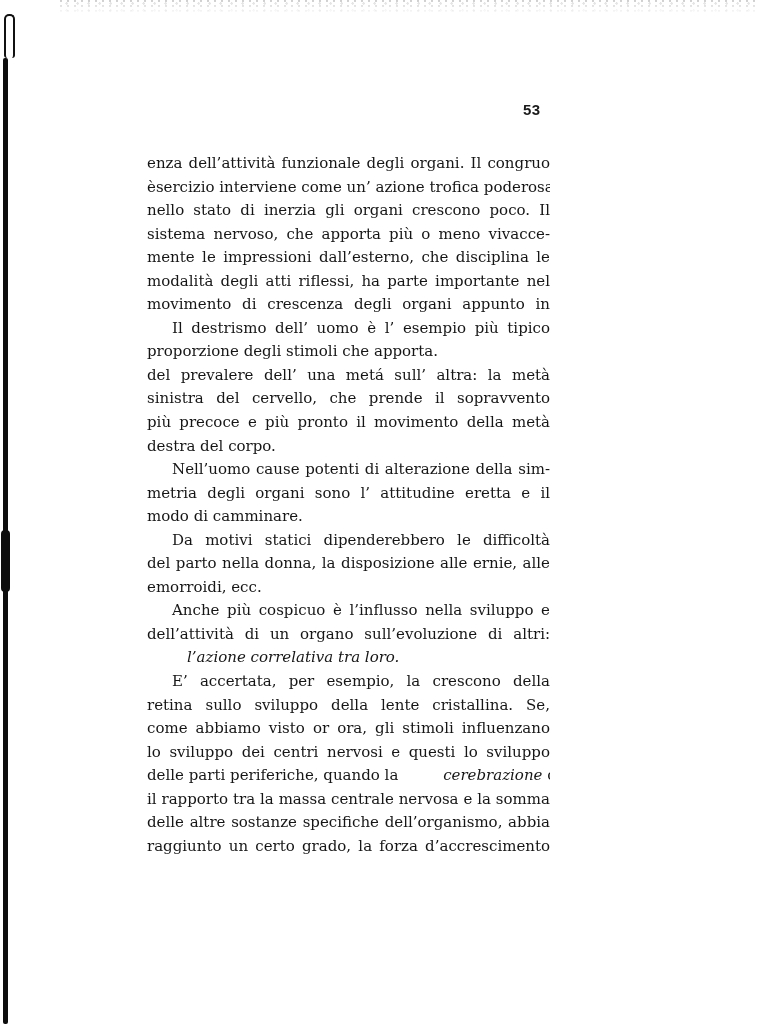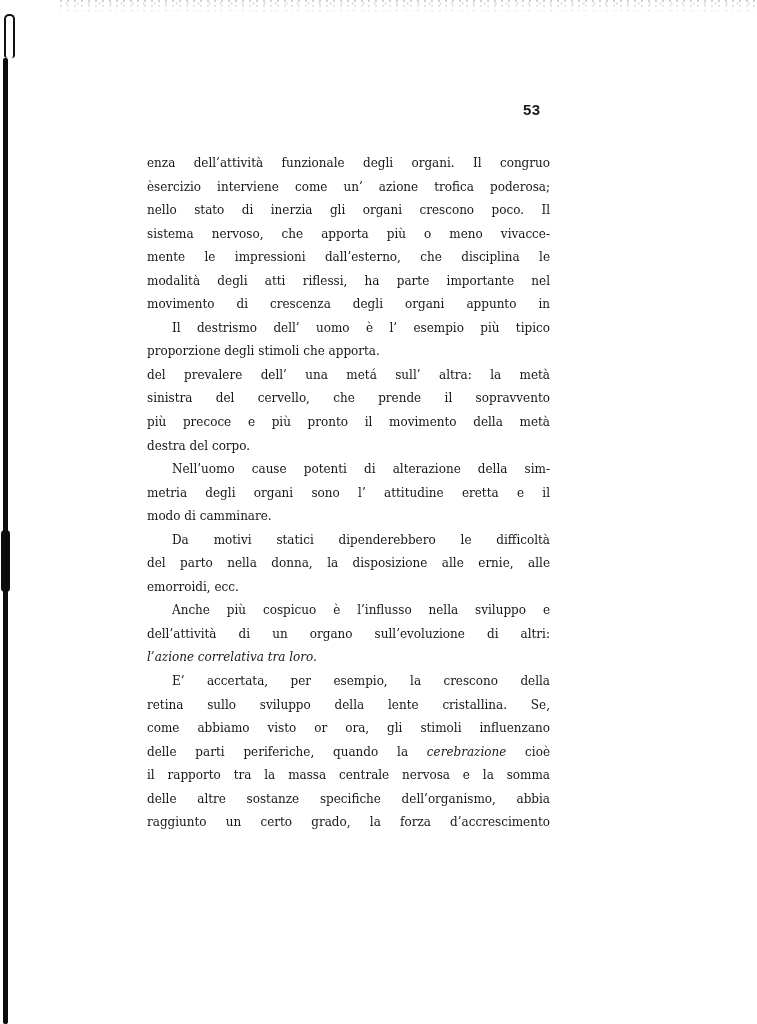--- a/index.html
+++ b/index.html
@@ -69,34 +69,35 @@
     .text-block {
       position: absolute;
       left: 147px;
       top: 152px;
       width: 403px;
     }
     .line {
       display: block;
       height: 23.55px;
       line-height: 23.55px;
-      font-size: 12px;
+      font-size: 15px;
       white-space: nowrap;
       text-align: justify;
       text-align-last: justify;
       overflow: hidden;
     }
     .line.last {
       text-align-last: left;
     }
     .line.indent {
       padding-left: 25px;
     }
     .line em {
       font-style: italic;
+      margin-left: 40px;
     }
   </style>
 </head>
 <body>
 
 <div class="scan-top"></div>
 <div class="binding-curl"></div>
 <div class="binding-edge"></div>
 <div class="binding-blob"></div>
 
@@ -121,17 +122,18 @@
     <div class="line last"><span>modo di camminare.</span></div>
     <div class="line indent"><span>Da motivi statici dipenderebbero le difficoltà</span></div>
     <div class="line"><span>del parto nella donna, la disposizione alle ernie, alle</span></div>
     <div class="line last"><span>emorroidi, ecc.</span></div>
     <div class="line indent"><span>Anche più cospicuo è l’influsso nella sviluppo e</span></div>
     <div class="line"><span>dell’attività di un organo sull’evoluzione di altri:</span></div>
     <div class="line last"><em>l’azione correlativa tra loro.</em></div>
     <div class="line indent"><span>E’ accertata, per esempio, la crescono della</span></div>
     <div class="line"><span>retina sullo sviluppo della lente cristallina. Se,</span></div>
     <div class="line"><span>come abbiamo visto or ora, gli stimoli influenzano</span></div>
+    <div class="line"><span>lo sviluppo dei centri nervosi e questi lo sviluppo</span></div>
     <div class="line"><span>delle parti periferiche, quando la </span><em>cerebrazione</em><span> cioè</span></div>
     <div class="line"><span>il rapporto tra la massa centrale nervosa e la somma</span></div>
     <div class="line"><span>delle altre sostanze specifiche dell’organismo, abbia</span></div>
     <div class="line"><span>raggiunto un certo grado, la forza d’accrescimento</span></div>
   </div>
 
 </body></html>

